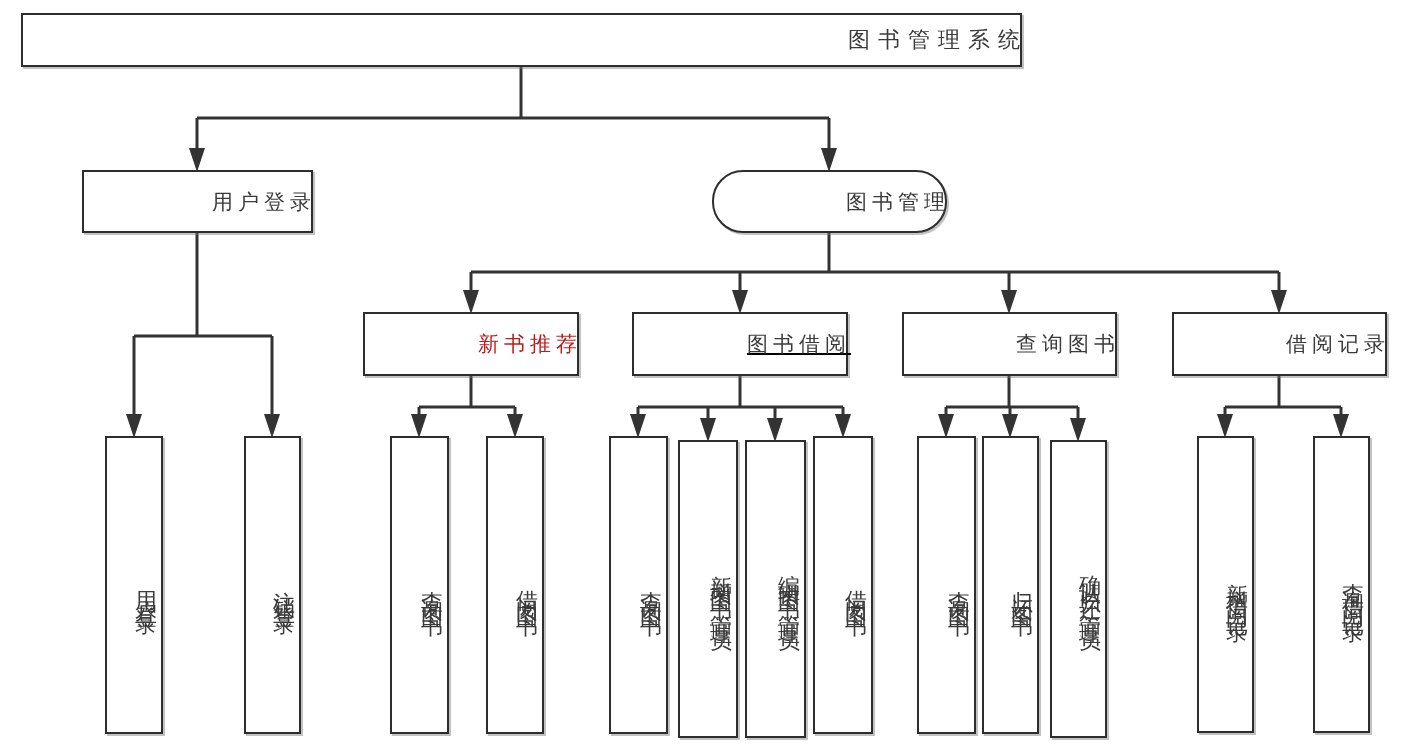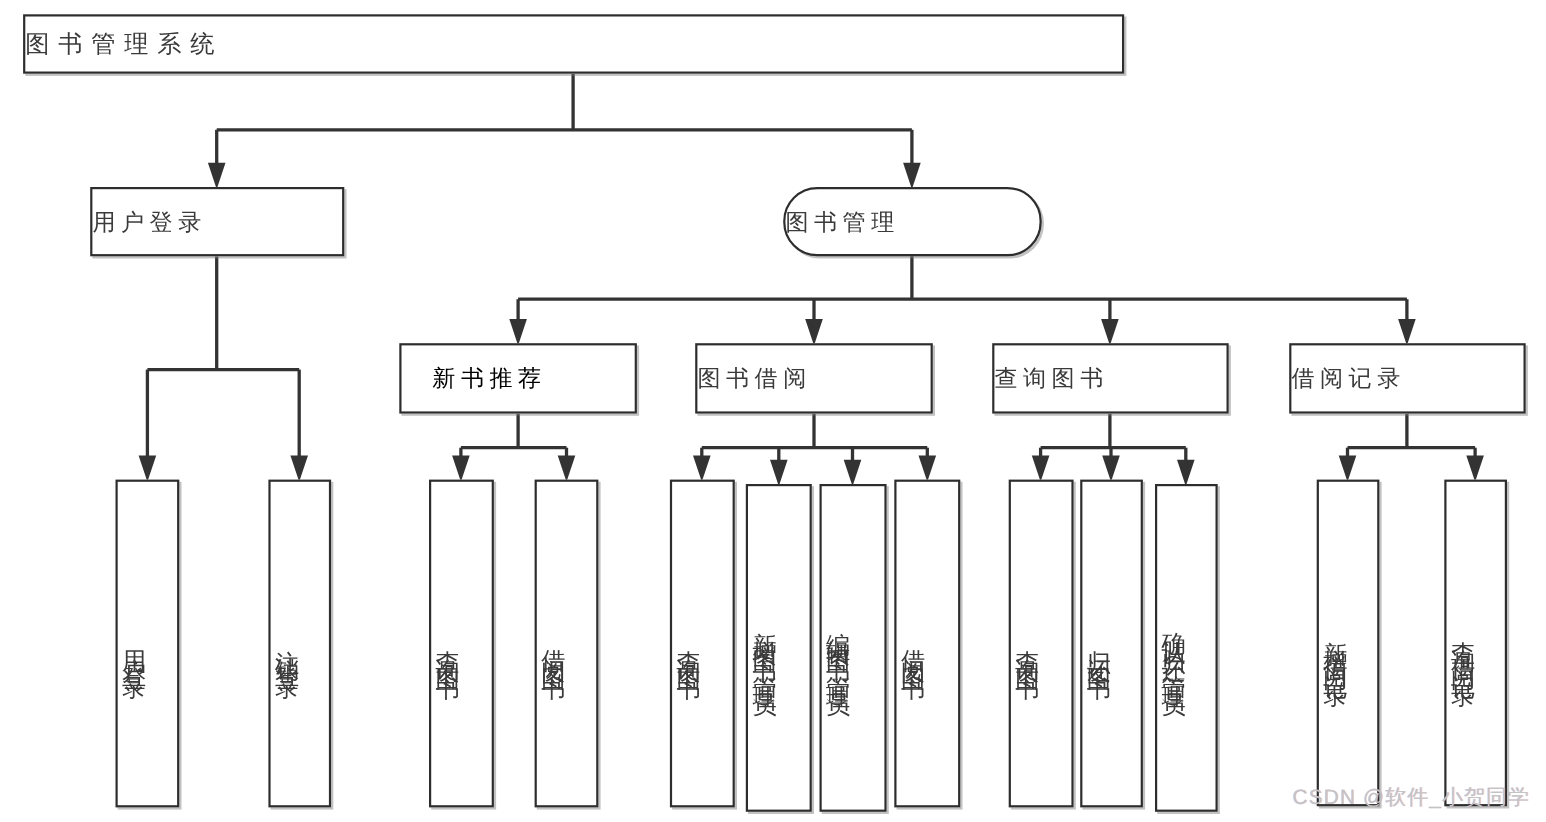--- a/index.html
+++ b/index.html
@@ -18,21 +18,21 @@
     pointer-events: none;
   }
   .node {
     position: absolute;
     box-sizing: border-box;
     background: #ffffff;
     border: 2px solid #2d2d2d;
     box-shadow: 2px 2px 0 rgba(120,120,120,0.45);
     display: flex;
     align-items: center;
-    justify-content: flex-start;
+    justify-content: flex-end;
   }
   .node span {
     color: #3a3a3a;
     white-space: nowrap;
   }
   .node.h span {
     font-size: 21px;
     letter-spacing: 5px;
     margin-right: -5px; 
   }
@@ -121,23 +121,23 @@
       <div class="node h root" style="left: 21px; top: 13px; width: 1001px; height: 54px; border-color: rgb(45, 45, 45);">
         <span style="color: rgb(58, 58, 58);">图书管理系统</span>
       </div>
       <div class="node h" style="left: 82px; top: 170px; width: 231px; height: 63px; border-color: rgb(45, 45, 45);">
         <span style="color: rgb(58, 58, 58);">用户登录</span>
       </div>
       <div class="node h" style="left: 712px; top: 170px; width: 235px; height: 63px; border-color: rgb(45, 45, 45); border-radius: 31px;">
         <span style="color: rgb(58, 58, 58);">图书管理</span>
       </div>
       <div class="node h" style="left: 363px; top: 312px; width: 216px; height: 64px; border-color: rgb(45, 45, 45);">
-        <span style="color: #000000; margin-left: 28px;">新书推荐</span>
+        <span style="color: #b91c1c; margin-left: 28px;">新书推荐</span>
       </div>
-      <div class="node h" style="left: 632px; top: 312px; width: 216px; height: 64px; border-color: rgb(45, 45, 45);">
+      <div class="node h" style="left: 632px; top: 312px; width: 216px; height: 64px; border-color: rgb(45, 45, 45); text-decoration: underline;">
         <span style="color: rgb(58, 58, 58);">图书借阅</span>
       </div>
       <div class="node h" style="left: 902px; top: 312px; width: 215px; height: 64px; border-color: rgb(45, 45, 45);">
         <span style="color: rgb(58, 58, 58);">查询图书</span>
       </div>
       <div class="node h" style="left: 1172px; top: 312px; width: 215px; height: 64px; border-color: rgb(45, 45, 45);">
         <span style="color: rgb(58, 58, 58);">借阅记录</span>
       </div>
       <div class="node v" style="left: 105px; top: 436px; width: 58px; height: 298px; border-color: rgb(45, 45, 45);">
         <span style="color: rgb(58, 58, 58);">用户登录</span>
@@ -172,14 +172,13 @@
       <div class="node v" style="left: 1050px; top: 440px; width: 57px; height: 298px; border-color: rgb(45, 45, 45);">
         <span style="color: rgb(58, 58, 58);">确认归还（管理员）</span>
       </div>
       <div class="node v" style="left: 1197px; top: 436px; width: 57px; height: 297px; border-color: rgb(45, 45, 45);">
         <span style="color: rgb(58, 58, 58);">新增借阅记录</span>
       </div>
       <div class="node v" style="left: 1313px; top: 436px; width: 57px; height: 297px; border-color: rgb(45, 45, 45);">
         <span style="color: rgb(58, 58, 58);">查询借阅记录</span>
       </div>
     </div>
-  <div class="watermark">CSDN @软件_小贺同学</div>
 </div>
 
 </body></html>

